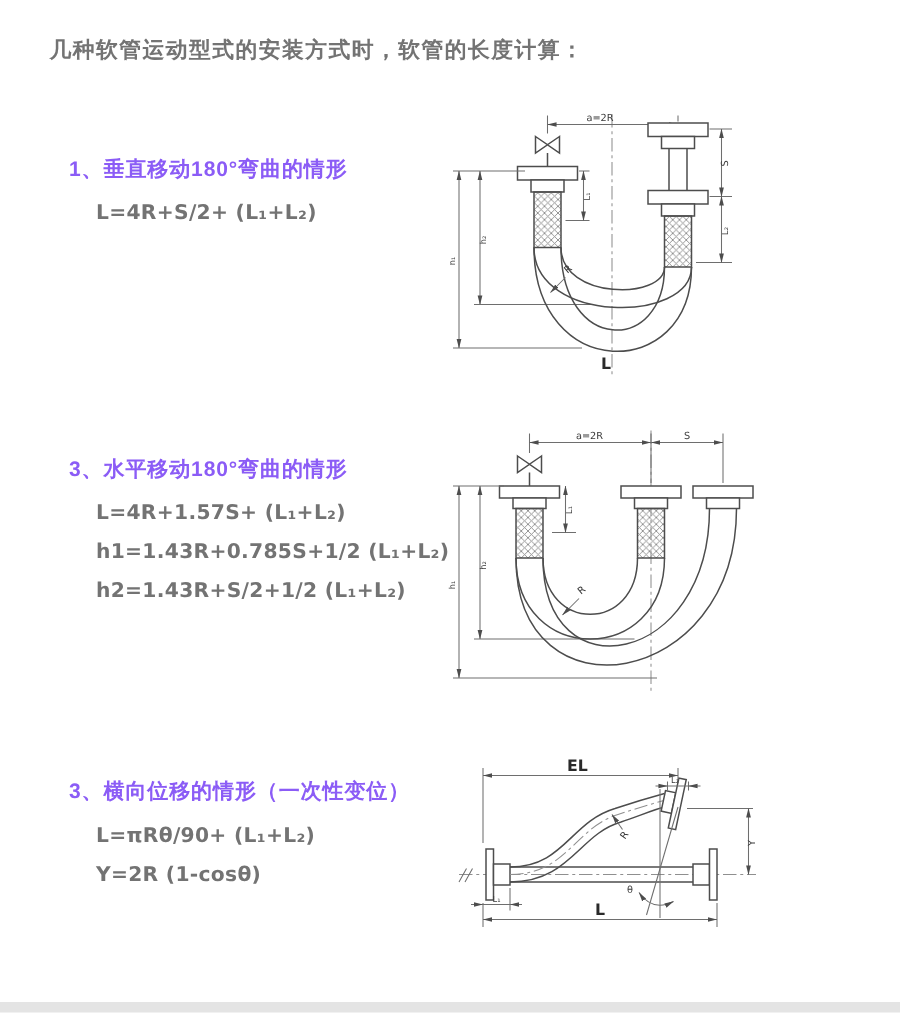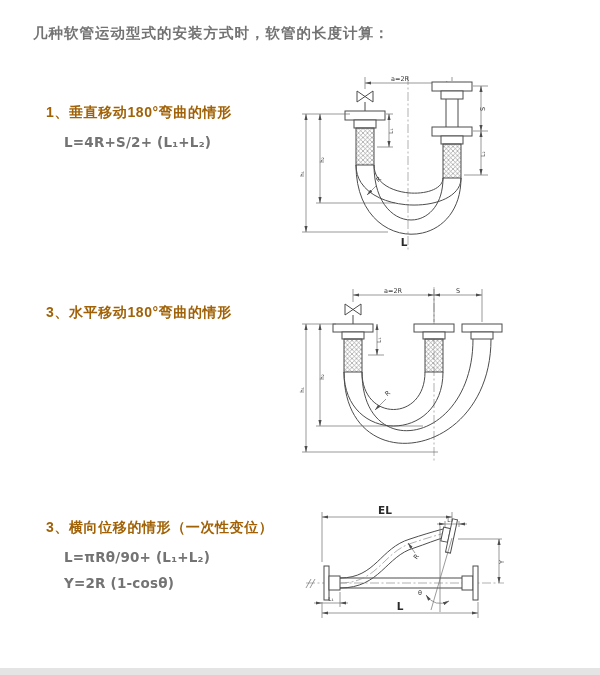--- a/index.html
+++ b/index.html
@@ -10,21 +10,21 @@
     color:#1c1c1c;
   }
   .page-title{
     position:absolute;left:33px;top:24px;
     font-size:14.5px;font-weight:700;letter-spacing:1px;color:#737373;
   }
   .section{position:absolute;left:46px;width:255px;}
   .sec1{top:103px;}
   .sec2{top:303px;}
   .sec3{top:518px;}
-  .heading{font-size:14px;font-weight:700;letter-spacing:0.6px;color:#a16207;line-height:18px;}
+  .heading{font-size:14px;font-weight:700;letter-spacing:0.6px;color:#8b5cf6;line-height:18px;}
   .formulas{margin:8px 0 0 18px;}
   .formula{
     font-family:"DejaVu Sans","Liberation Sans",sans-serif;
     font-size:13.5px;font-weight:600;letter-spacing:0.2px;
     line-height:26px;white-space:nowrap;color:#737373;
   }
   .fig{position:absolute;}
   #fig1{left:300px;top:70px;}
   #fig2{left:298px;top:282px;}
   #fig3{left:300px;top:496px;}
@@ -57,20 +57,25 @@
 
 <div class="section sec1">
   <div class="heading">1、垂直移动180°弯曲的情形</div>
   <div class="formulas">
     <div class="formula">L=4R+S/2+ (L₁+L₂)</div>
   </div>
 </div>
 
 <div class="section sec2">
   <div class="heading">3、水平移动180°弯曲的情形</div>
+  <div class="formulas">
+    <div class="formula">L=4R+1.57S+ (L₁+L₂)</div>
+    <div class="formula">h1=1.43R+0.785S+1/2 (L₁+L₂)</div>
+    <div class="formula">h2=1.43R+S/2+1/2 (L₁+L₂)</div>
+  </div>
 </div>
 
 <div class="section sec3">
   <div class="heading">3、横向位移的情形（一次性变位）</div>
   <div class="formulas">
     <div class="formula">L=πRθ/90+ (L₁+L₂)</div>
     <div class="formula">Y=2R (1-cosθ)</div>
   </div>
 </div>
 

